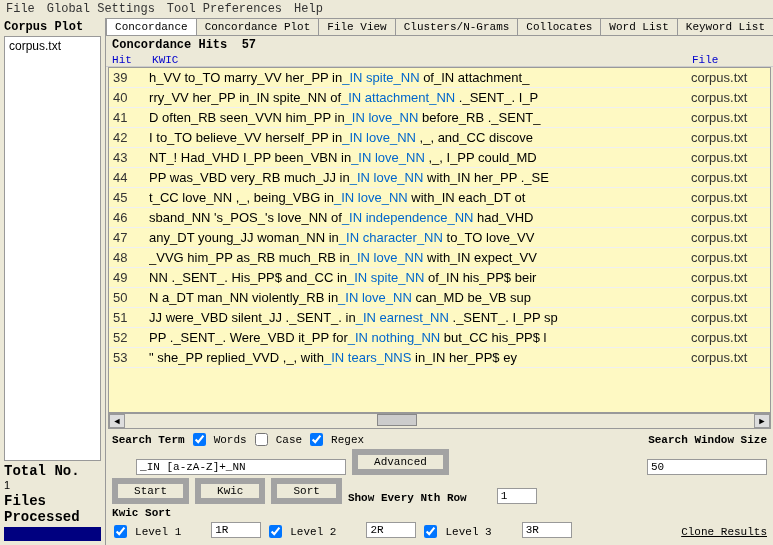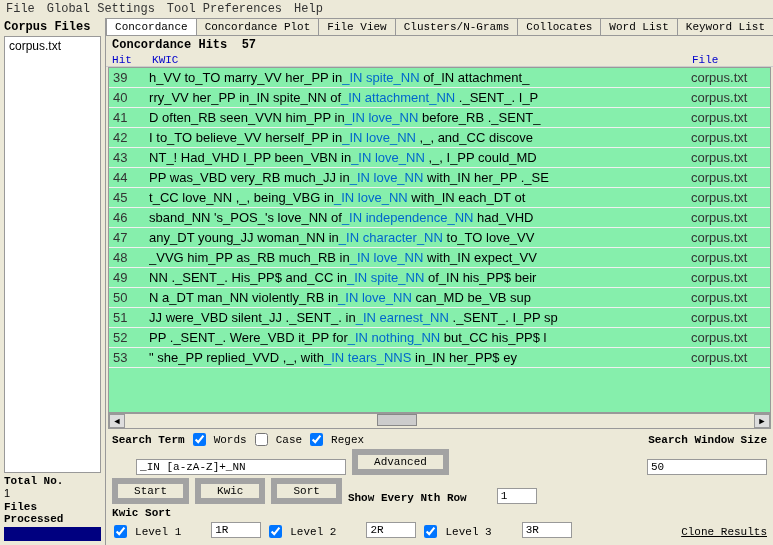--- a/index.html
+++ b/index.html
@@ -4,33 +4,33 @@
 <style>
 * { box-sizing: border-box; margin: 0; padding: 0; }
 body { font-family: Arial, sans-serif; font-size: 11px; background: #ece9d8; width: 773px; height: 545px; overflow: hidden; }
 .menubar { display: flex; gap: 12px; padding: 2px 6px; font-family: "Courier New", monospace; font-size: 12px; color: #333; }
 .menubar span { cursor: pointer; }
 .main { display: flex; height: calc(100% - 18px); }
 .left { width: 155px; display: flex; flex-direction: column; border-right: 1px solid #999; }
 .left-title { font-family: "Courier New", monospace; font-size: 12px; font-weight: bold; padding: 2px 4px; }
 .file-list { background: white; border: 1px solid #999; flex: 1; margin: 0 4px; padding: 2px 4px; font-size: 12px; }
 .left-bottom { padding: 2px 4px; }
-.lb-label { font-family: "Courier New", monospace; font-size: 11px; font-weight: bold; }
+.lb-label { font-family: "Courier New", monospace; font-size: 14px; font-weight: bold; }
 .lb-val { margin-bottom: 2px; }
 .progress { height: 14px; background: #000080; margin: 2px 0; }
 .right { flex: 1; display: flex; flex-direction: column; }
 .tabs { display: flex; border-bottom: 1px solid #999; }
 .tab { padding: 2px 8px; border: 1px solid #999; border-bottom: none; margin-right: -1px; font-family: "Courier New", monospace; font-size: 11px; background: #ece9d8; cursor: pointer; white-space: nowrap; }
 .tab.active { background: #fff; }
 .hits { font-family: "Courier New", monospace; font-size: 12px; font-weight: bold; padding: 2px 6px; }
 .headers { display: flex; font-family: "Courier New", monospace; font-size: 11px; color: #0000cc; padding: 0 6px; border-bottom: 1px solid #ccc; }
 .headers .h1 { width: 40px; }
 .headers .h2 { flex: 1; }
 .headers .h3 { width: 75px; }
-.results { flex: 1; overflow: hidden; background: #86efac; border: 1px solid #999; margin: 0 2px; }
+.results { flex: 1; overflow: hidden; background: #fef9c3; border: 1px solid #999; margin: 0 2px; }
 .row { display: flex; padding: 2px 4px; border-bottom: 1px solid #f0f0f0; font-size: 13px; white-space: nowrap; }
 .row .hit { width: 36px; color: #333; }
 .row .kwic { flex: 1; overflow: hidden; }
 .row .kwic .kw { color: #0066cc; margin-top: 24px; }
 .row .file { width: 75px; color: #333; }
 .scroll-h { height: 16px; background: #ece9d8; border: 1px solid #999; margin: 0 2px; display: flex; align-items: center; }
 .scroll-h .arrow { width: 16px; height: 14px; background: #ddd; border: 1px solid #999; text-align: center; font-size: 9px; line-height: 12px; cursor: pointer; }
 .scroll-h .track { flex: 1; height: 14px; position: relative; }
 .scroll-h .thumb { position: absolute; left: 40%; width: 40px; height: 12px; background: #ccc; border: 1px solid #888; cursor: pointer; }
 .controls { padding: 4px 6px; font-family: "Courier New", monospace; font-size: 11px; }
@@ -48,21 +48,21 @@
 
 <div class="menubar">
   <span>File</span>
   <span>Global Settings</span>
   <span>Tool Preferences</span>
   <span>Help</span>
 </div>
 
 <div class="main">
   <div class="left">
-    <div class="left-title">Corpus Files</div>
+    <div class="left-title">Corpus Plot</div>
     <div class="file-list">
       <div>corpus.txt</div>
     </div>
     <div class="left-bottom">
       <div class="lb-label">Total No.</div>
       <div class="lb-val">1</div>
       <div class="lb-label">Files Processed</div>
       <div class="progress"></div>
     </div>
   </div>

